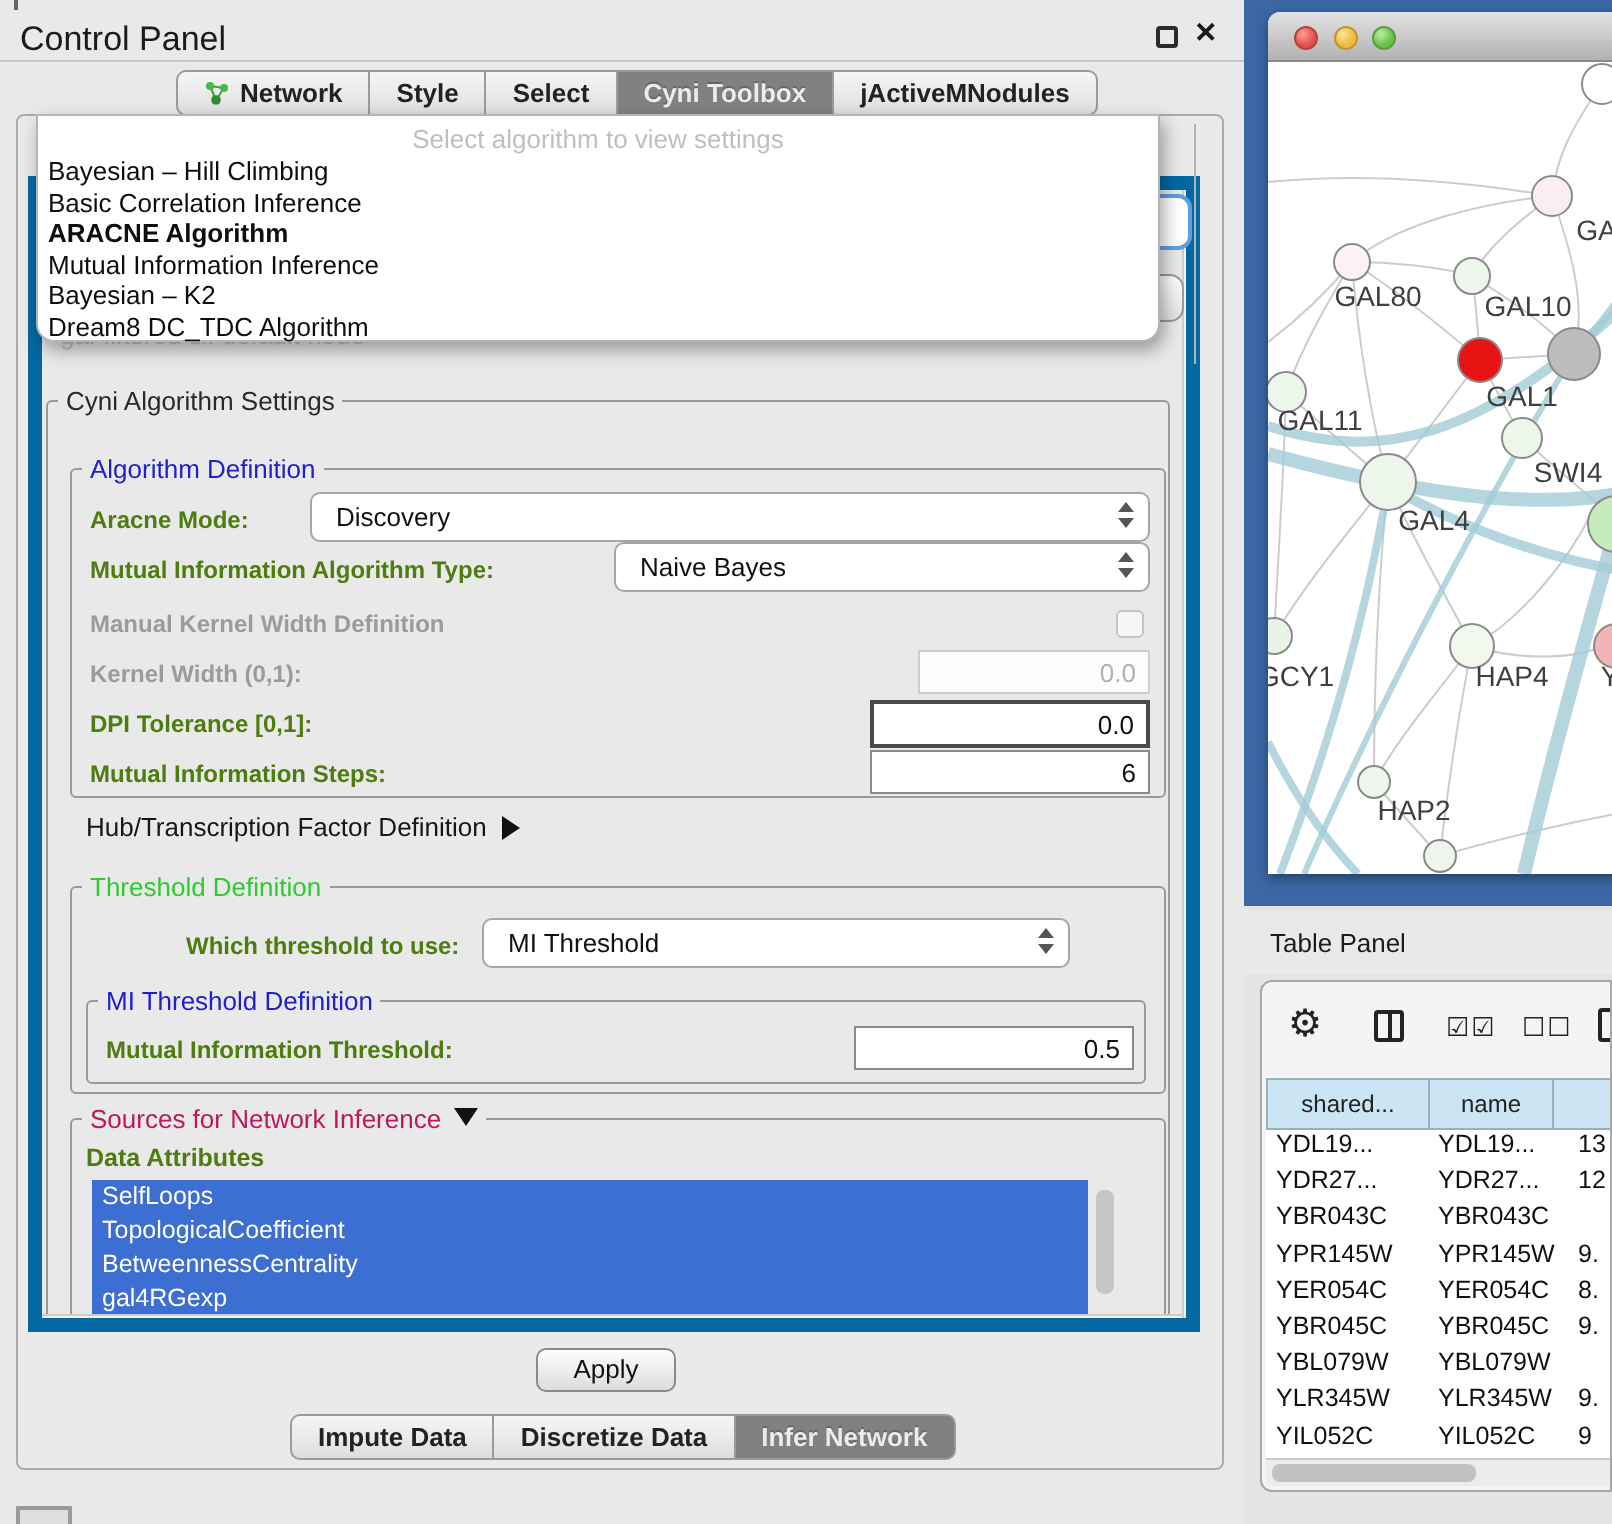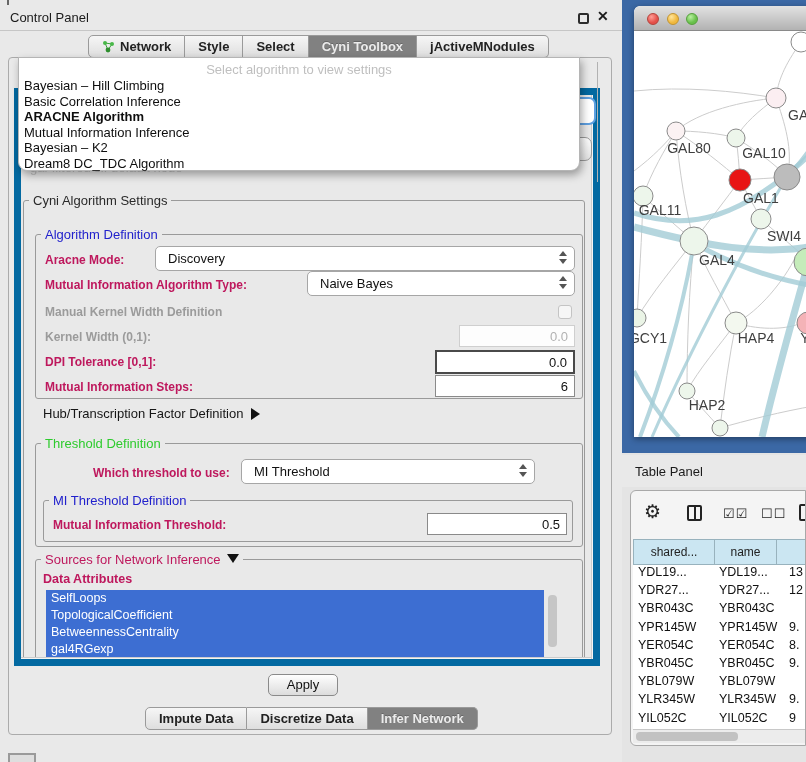--- a/index.html
+++ b/index.html
@@ -2,21 +2,21 @@
 <html><head>
 <meta charset="utf-8">
 <style>
   * { margin:0; padding:0; box-sizing:border-box; }
   html,body { width:806px; height:762px; overflow:hidden; background:#e9e9e9;
     font-family:"Liberation Sans", sans-serif; }
   .abs { position:absolute; }
 
   
   #control-panel { left:0; top:0; width:622px; height:762px; background:#e9e9e9; }
-  #cp-title { left:10px; top:10px; font-size:13px; color:#1b1b1b; }
+  #cp-title { left:10px; top:10px; font-size:17px; color:#1b1b1b; }
   #cp-float { left:578px; top:13px; width:11px; height:11px; border:2px solid #2c2c2c; border-radius:2px; }
   #cp-close { left:597px; top:8px; font-size:14px; font-weight:bold; color:#1b1b1b; }
   #cp-title-divider { left:0; top:30px; width:622px; height:1px; background:#c6c6c6; }
 
   .segtabs { display:flex; height:23px; }
   .segtab { padding:0 13px; line-height:21px; font-size:13px; font-weight:bold; color:#222;
     background:linear-gradient(#f6f6f6,#dedede); border:1px solid #9a9a9a; border-left:none;
     white-space:nowrap; display:flex; align-items:center; gap:5px; }
   .segtab:first-child { border-left:1px solid #9a9a9a; border-radius:5px 0 0 5px; }
   .segtab:last-child { border-radius:0 5px 5px 0; }
@@ -26,21 +26,21 @@
   #net-tab-icon { width:13px; height:13px; }
 
   #outer-panel { left:8px; top:57px; width:604px; height:678px; border:1px solid #ababab;
     border-radius:4px; background:#eaeaea; }
 
   
   #settings-pane { left:14px; top:88px; width:586px; height:578px; border:7px solid #0369a1;
     background:#e9e9e9; overflow:hidden; }
   .groupbox { position:absolute; border:1px solid #9a9a9a; border-radius:3px; }
   .grouplabel { position:absolute; background:#e9e9e9; padding:0 4px; font-size:13px; white-space:nowrap; }
-  .lbl { position:absolute; font-size:12px; font-weight:bold; color:#be185d; white-space:nowrap; }
+  .lbl { position:absolute; font-size:12px; font-weight:bold; color:#4d7c0f; white-space:nowrap; }
   .lbl.disabled { color:#9b9b9b; }
   .combo { position:absolute; background:#fff; border:1px solid #a6a6a6; border-radius:5px;
     font-size:13px; color:#111; line-height:23px; padding-left:12px;
     box-shadow:inset 0 1px 0 #fff; }
   .spinner { position:absolute; right:7px; top:4px; width:8px; }
   .spin-up { width:0; height:0; border-left:4px solid transparent; border-right:4px solid transparent;
     border-bottom:5px solid #555; margin-bottom:3px; }
   .spin-dn { width:0; height:0; border-left:4px solid transparent; border-right:4px solid transparent;
     border-top:5px solid #555; }
   .numfield { position:absolute; background:#fff; border:1px solid #8a8a8a; font-size:13px;

